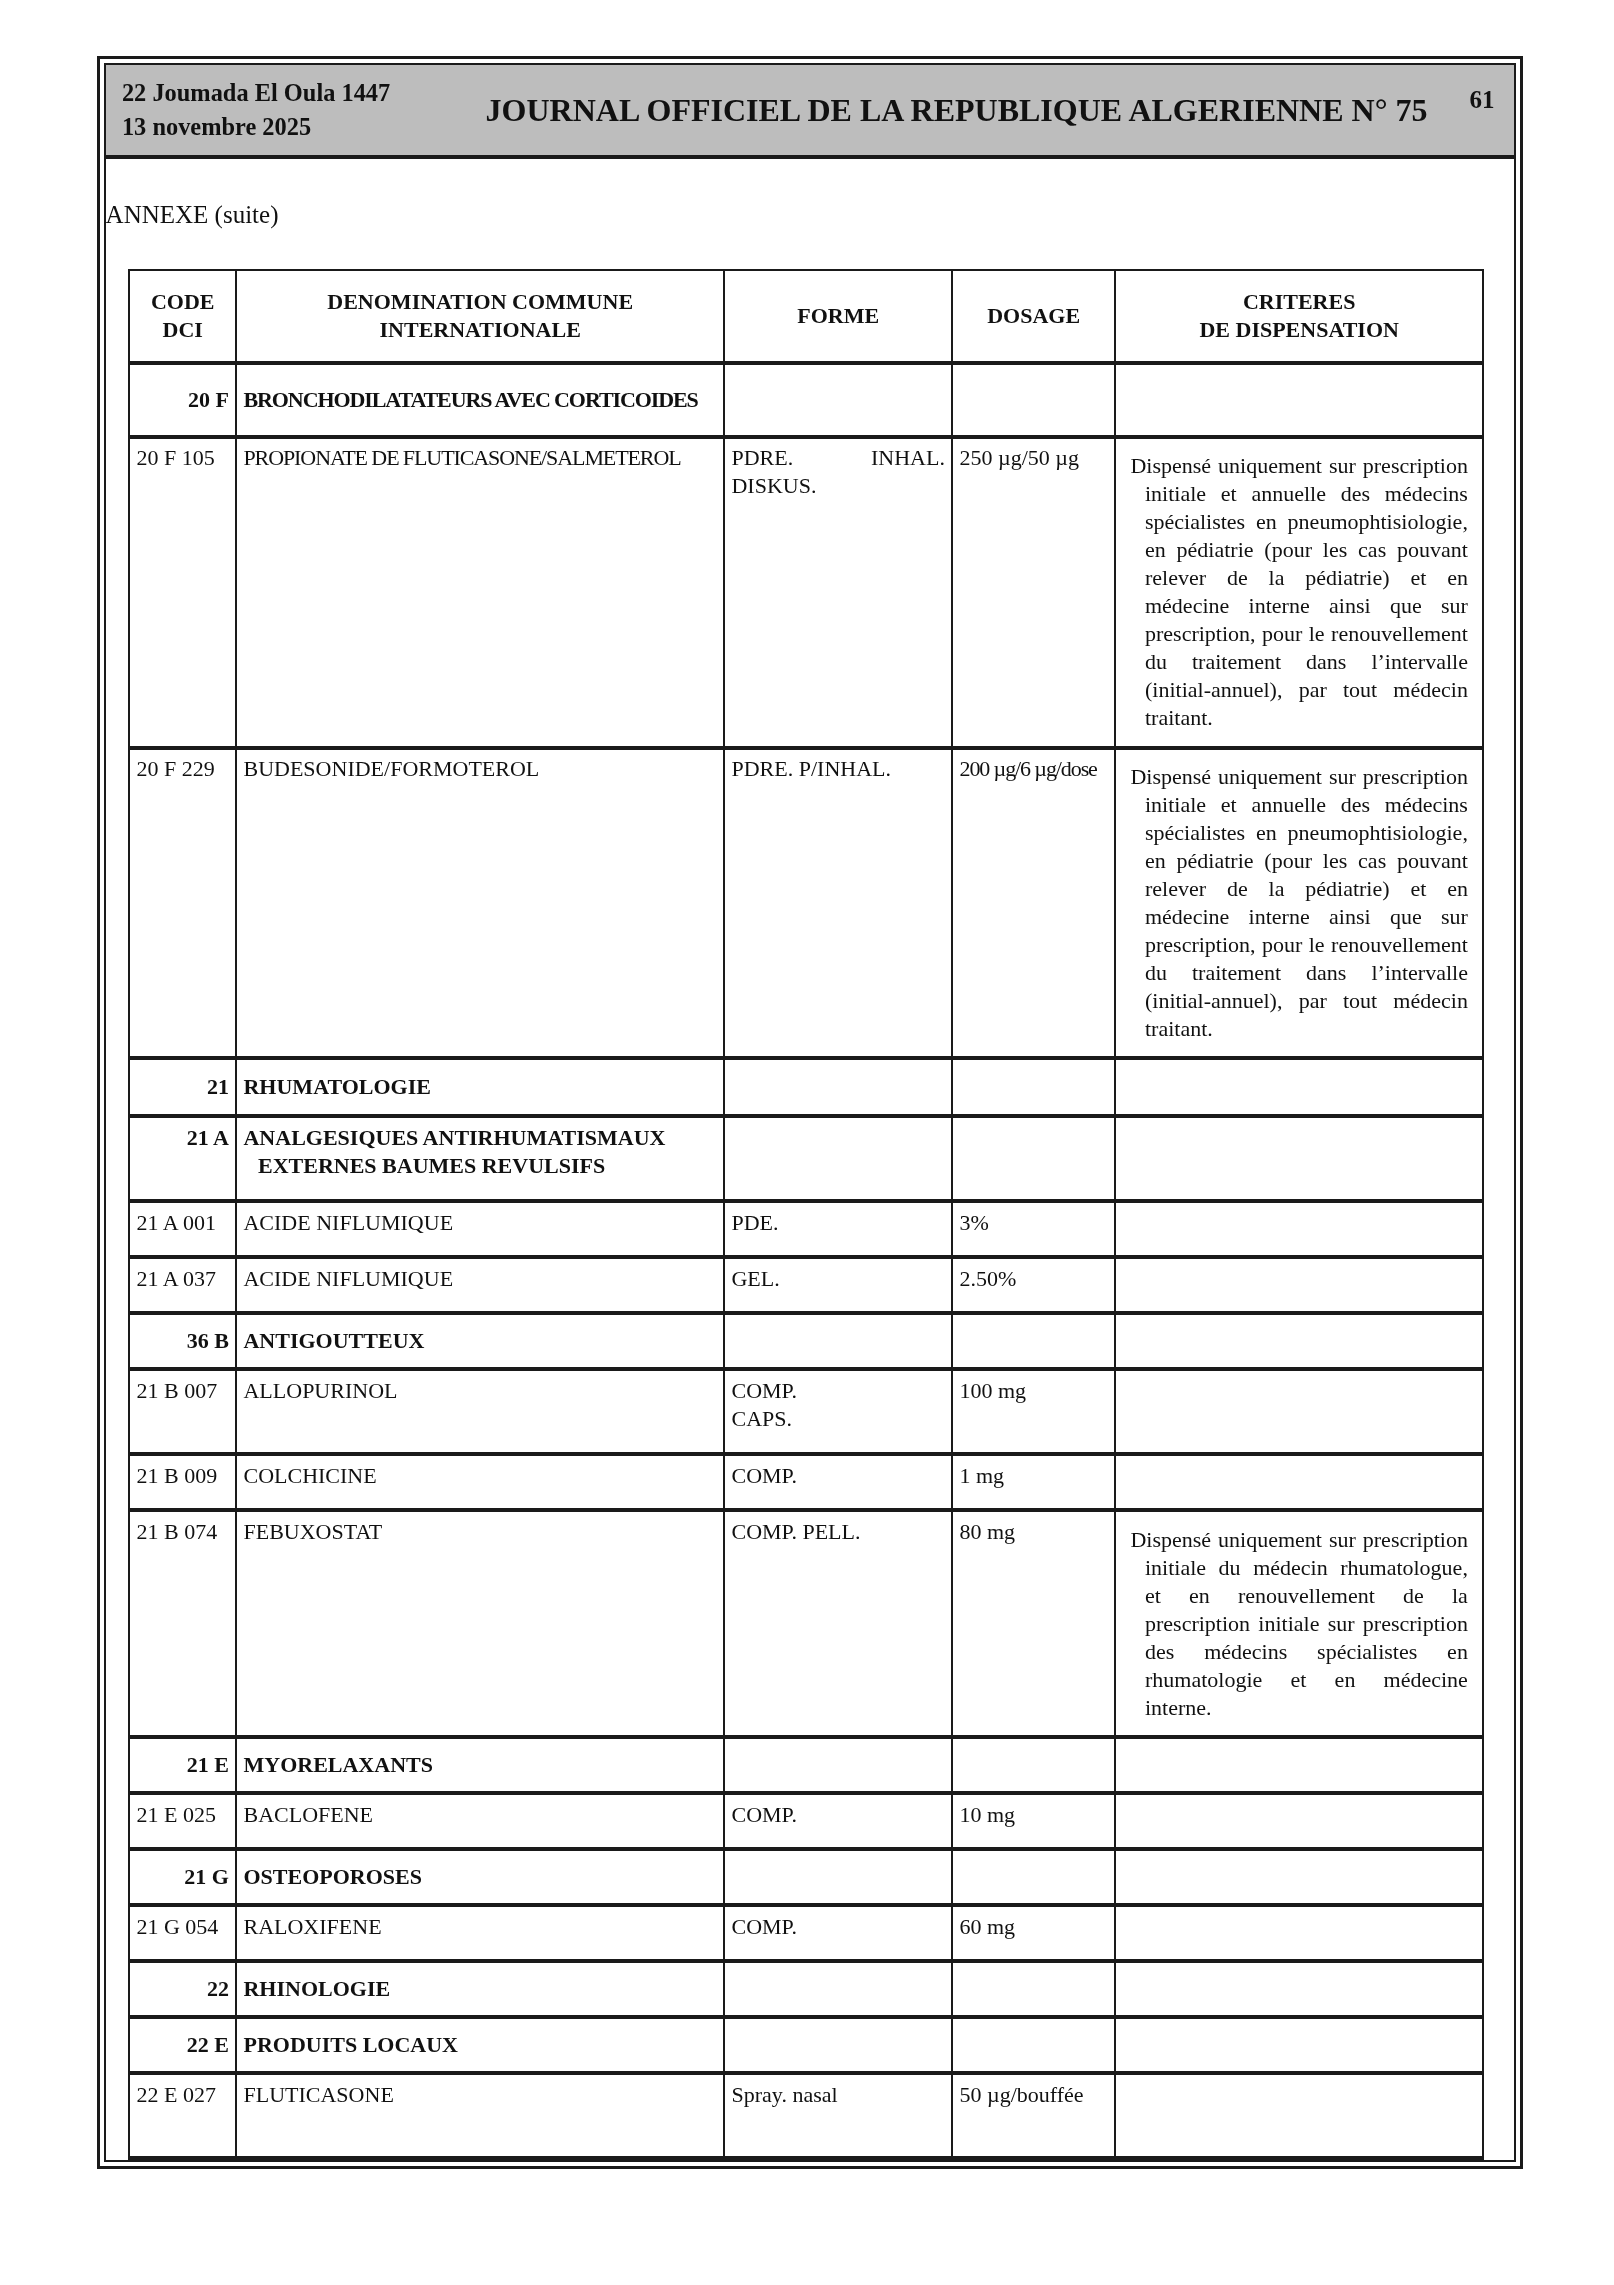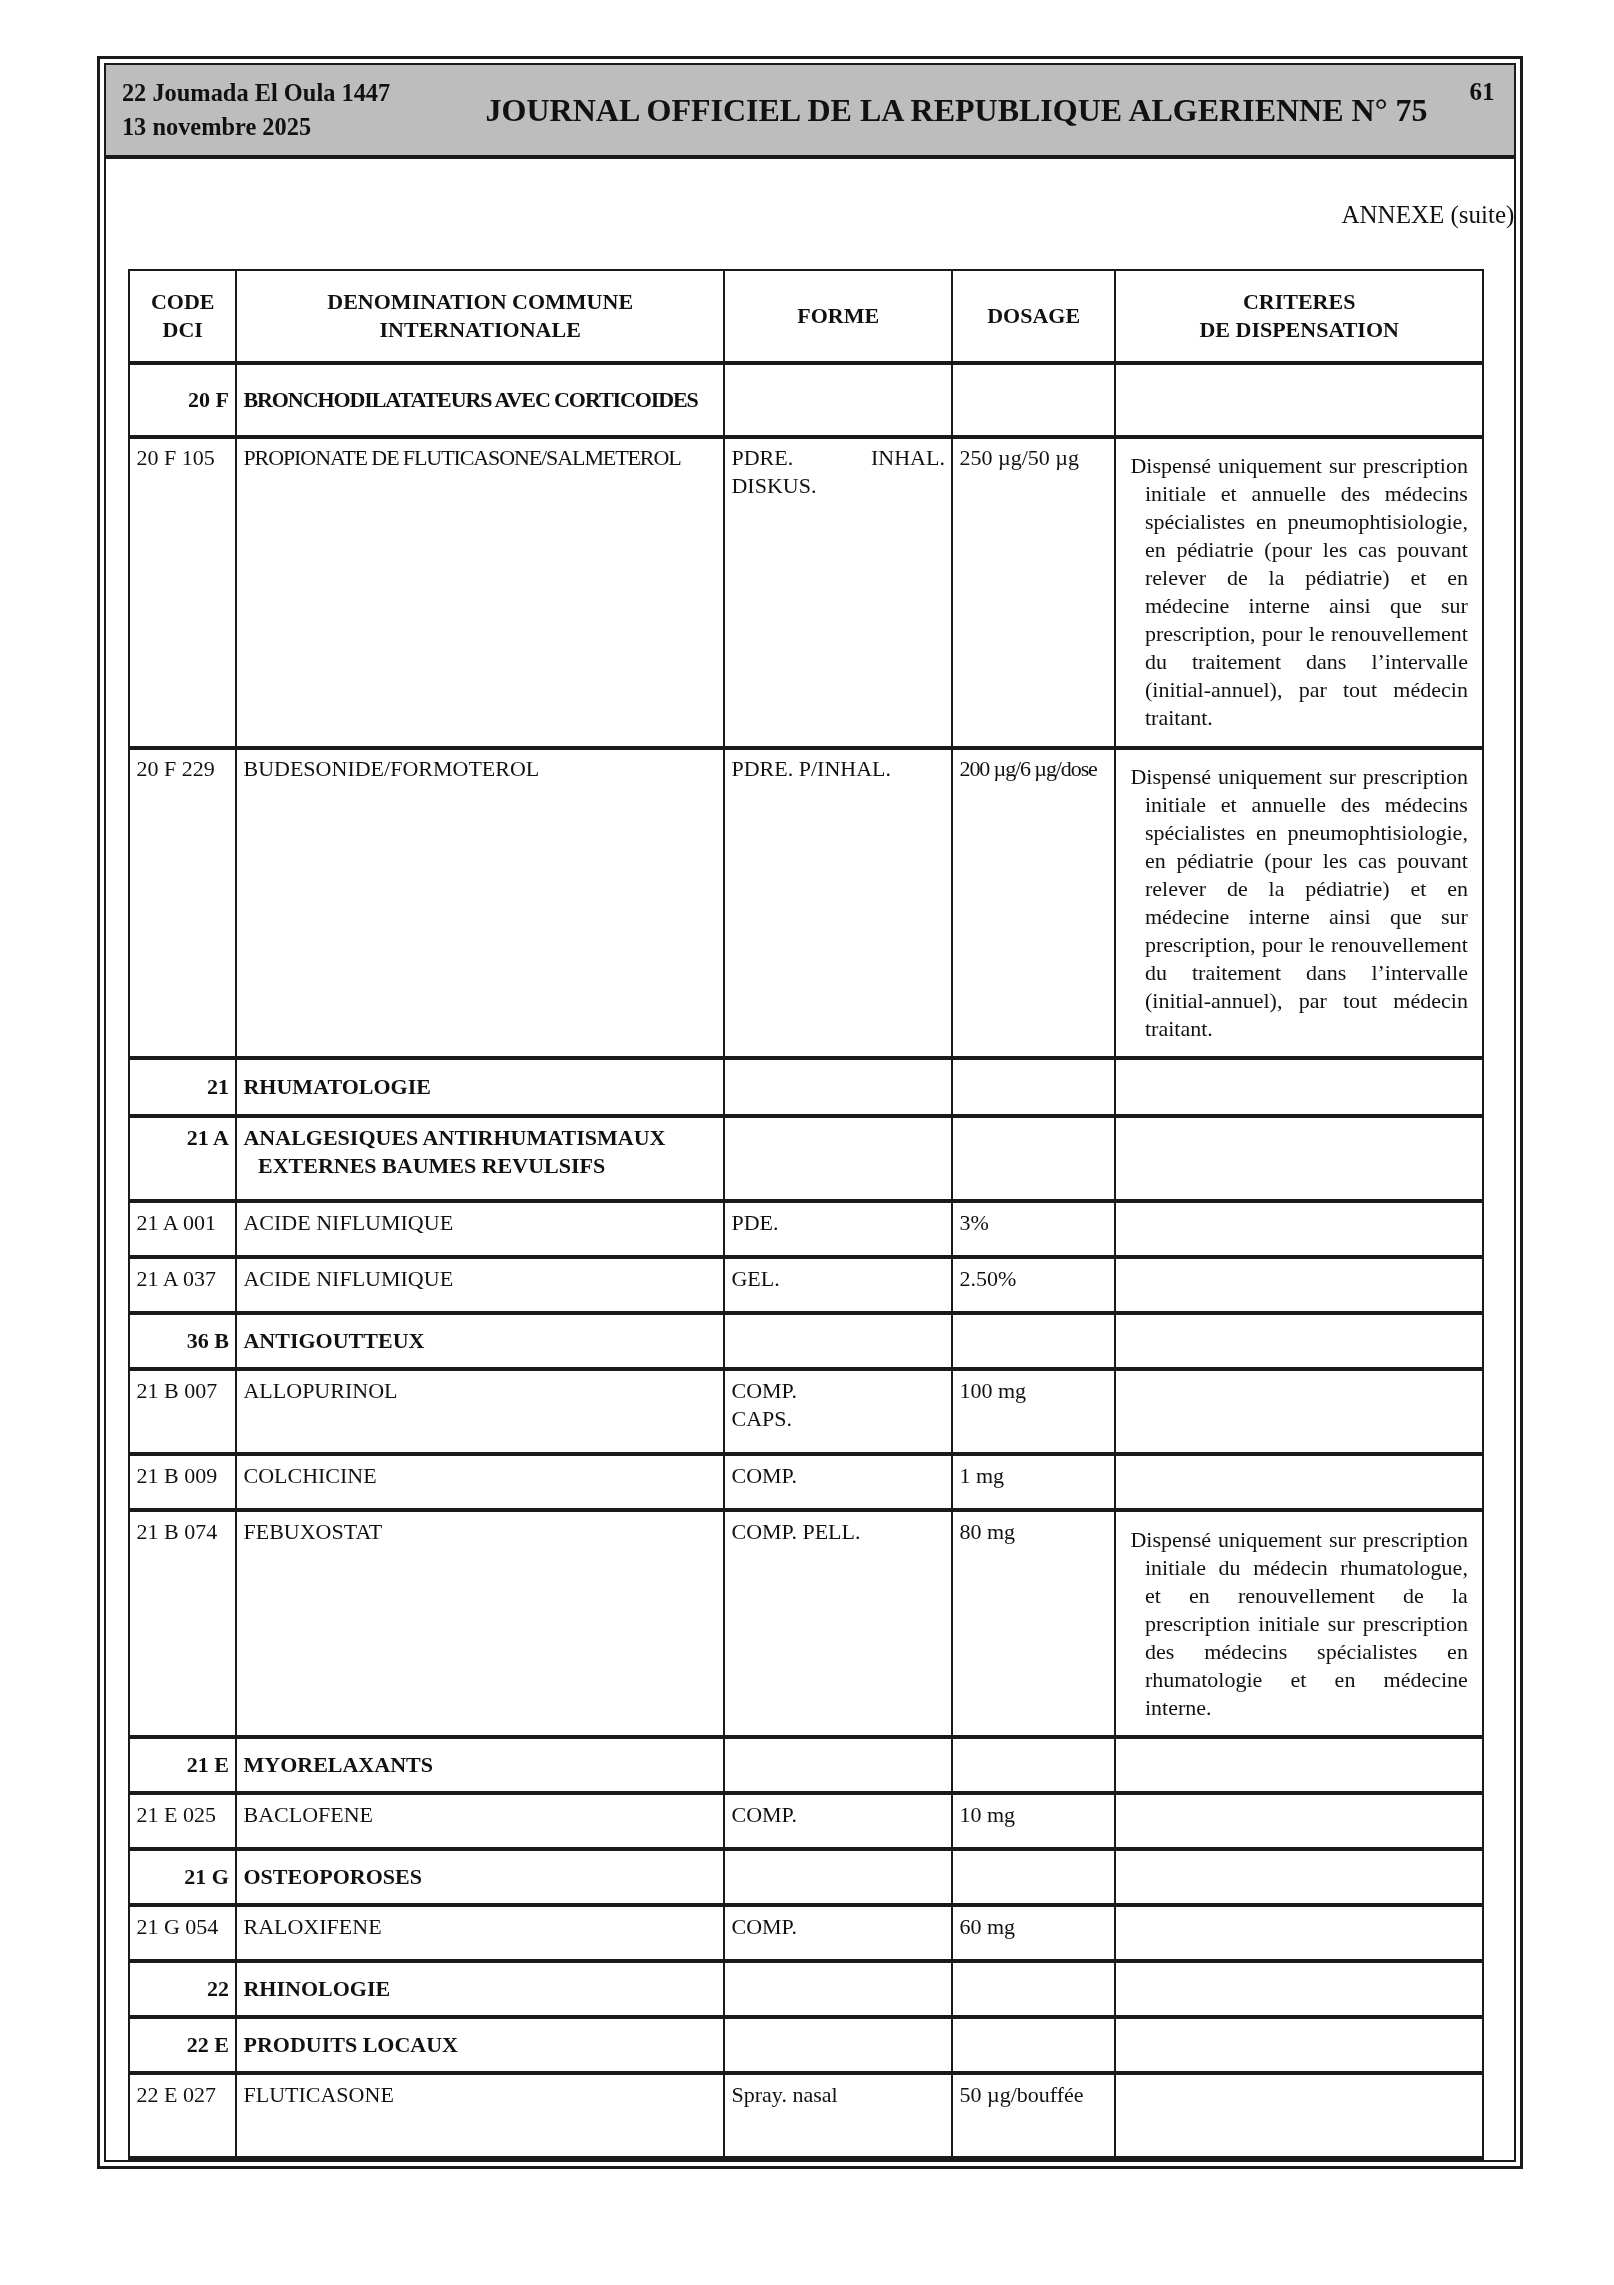--- a/index.html
+++ b/index.html
@@ -2,22 +2,22 @@
 <html style="font-size:14.5px"><head>
 <meta charset="utf-8">
 <style>
   html, body { margin:0; padding:0; background:#ffffff; }
   body { width:1615px; height:2285px; position:relative; font-family:"Liberation Serif", serif; color:#111; }
   .outer { position:absolute; left:97px; top:56px; width:1426px; height:2113px; border:3.6px solid #1a1a1a; box-sizing:border-box; }
   .inner { position:absolute; left:3.6px; top:3.6px; right:3.6px; bottom:3.6px; border:2.7px solid #1a1a1a; }
   .header { position:absolute; left:0; top:0; right:0; height:90px; background:#bdbdbd; border-bottom:4.5px solid #1a1a1a; }
   .hdr-date { position:absolute; left:16.3px; top:11px; font-weight:bold; font-size:24.4px; line-height:34px; }
   .hdr-title { position:absolute; left:380px; top:27px; font-weight:bold; font-size:32px; }
-  .hdr-page { position:absolute; right:20px; top:13px; font-weight:bold; font-size:25px;margin-left:12px; }
-  .annexe { position:absolute; top:136px; left:0; right:0; text-align:right; font-size:25px; }
+  .hdr-page { position:absolute; right:20px; top:21px; font-weight:bold; font-size:25px;margin-left:12px; }
+  .annexe { position:absolute; top:136px; left:0; right:0; text-align:left; font-size:25px; }
   table.main { position:absolute; left:22.6px; top:204px; width:1354px; border-collapse:collapse; table-layout:fixed;padding-left:26px; }
   table.main td, table.main th { border:2.7px solid #1a1a1a; vertical-align:top; font-size:22px; padding:5.4px 6.3px; line-height:28px; }
   table.main tr { border-bottom:4.5px solid #1a1a1a; }
   table.main th { font-weight:bold; text-align:center; vertical-align:middle; height:83px; padding:3.6px; }
   td.code-bold { font-weight:bold; text-align:right; vertical-align:middle; }
   td.name-bold { font-weight:bold; vertical-align:middle; }
   tr.section td { vertical-align:middle; }
   td.crit { text-align:justify; padding-left:9px; }
   .crit p { margin:8px; text-indent:-14.5px; padding-left:14.5px; text-align:justify; }
   .narrow { letter-spacing:-1.1px; }

